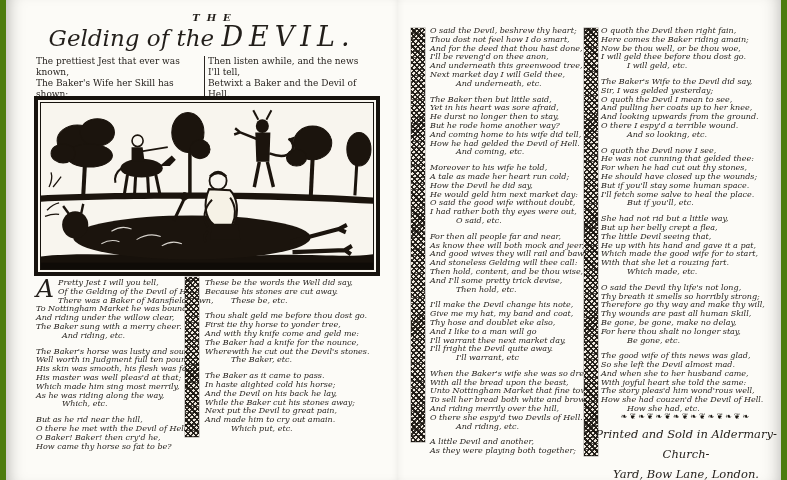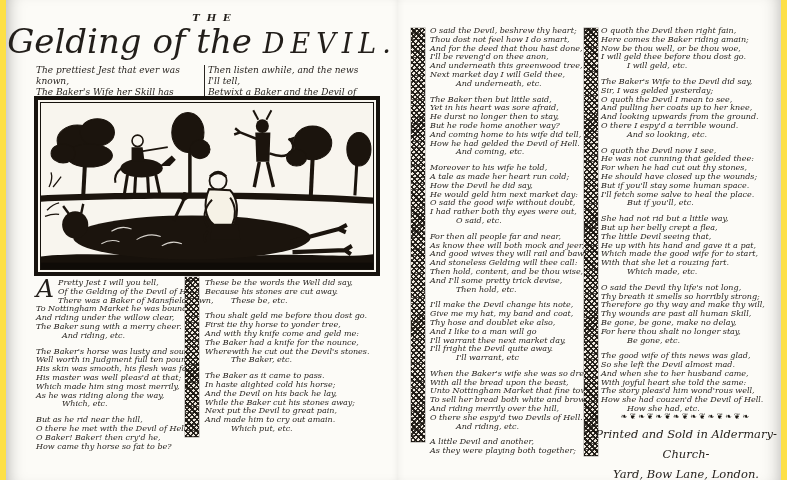--- a/index.html
+++ b/index.html
@@ -1,28 +1,28 @@
 <!DOCTYPE html>
 <html><head>
 <meta charset="utf-8">
 <style>
   html,body{margin:0;padding:0;background:#ffffff;}
-  .sheet{position:relative;width:787px;height:480px;background:#fde047;overflow:hidden;
+  .sheet{position:relative;width:787px;height:480px;background:#4d7c0f;overflow:hidden;
          font-family:"DejaVu Serif","Liberation Serif",serif;color:#221e1a;}
   .page{position:absolute;top:0;height:480px;background:#fcfbf7;}
   .page-left{left:6px;width:392px;box-shadow:inset 14px 0 18px -14px rgba(0,0,0,.35), inset -6px 0 10px -8px rgba(0,0,0,.12);}
   .page-right{left:398px;width:383px;box-shadow:inset -14px 0 18px -14px rgba(0,0,0,.30), inset 6px 0 10px -8px rgba(0,0,0,.10);}
 
   
   .title-block{position:absolute;left:0;top:12px;width:100%;text-align:center;}
   .title-the{font-size:10px;letter-spacing:7px;padding-left:26px;font-style:italic;font-weight:bold;}
   .title-main{margin-top:-2px;white-space:nowrap;}
-  .title-main .ital{font-style:italic;font-size:34px;}
+  .title-main .ital{font-style:italic;font-size:23px;}
   .title-main .caps{font-size:27px;letter-spacing:6px;font-style:italic;}
-  .subtitle-row{display:flex;margin:4px 26px 0 30px;text-align:left;font-style:italic;font-size:9px;line-height:11px;}
+  .subtitle-row{display:flex;margin:4px 26px 0 30px;text-align:left;font-size:9px;line-height:11px;}
   .subtitle-left{flex:0 0 168px;}
   .subtitle-right{flex:1;border-left:1.5px solid #2a2520;padding-left:3px;}
 
   
   .woodcut-frame{position:absolute;left:28px;top:96px;width:334px;height:168px;
                  border:4px solid #16120d;background:#f8f5ee;padding:2px;}
   .woodcut-inner{width:100%;height:100%;border:1.5px solid #16120d;box-sizing:border-box;}
   .woodcut-inner svg{display:block;width:100%;height:100%;}
 
   

